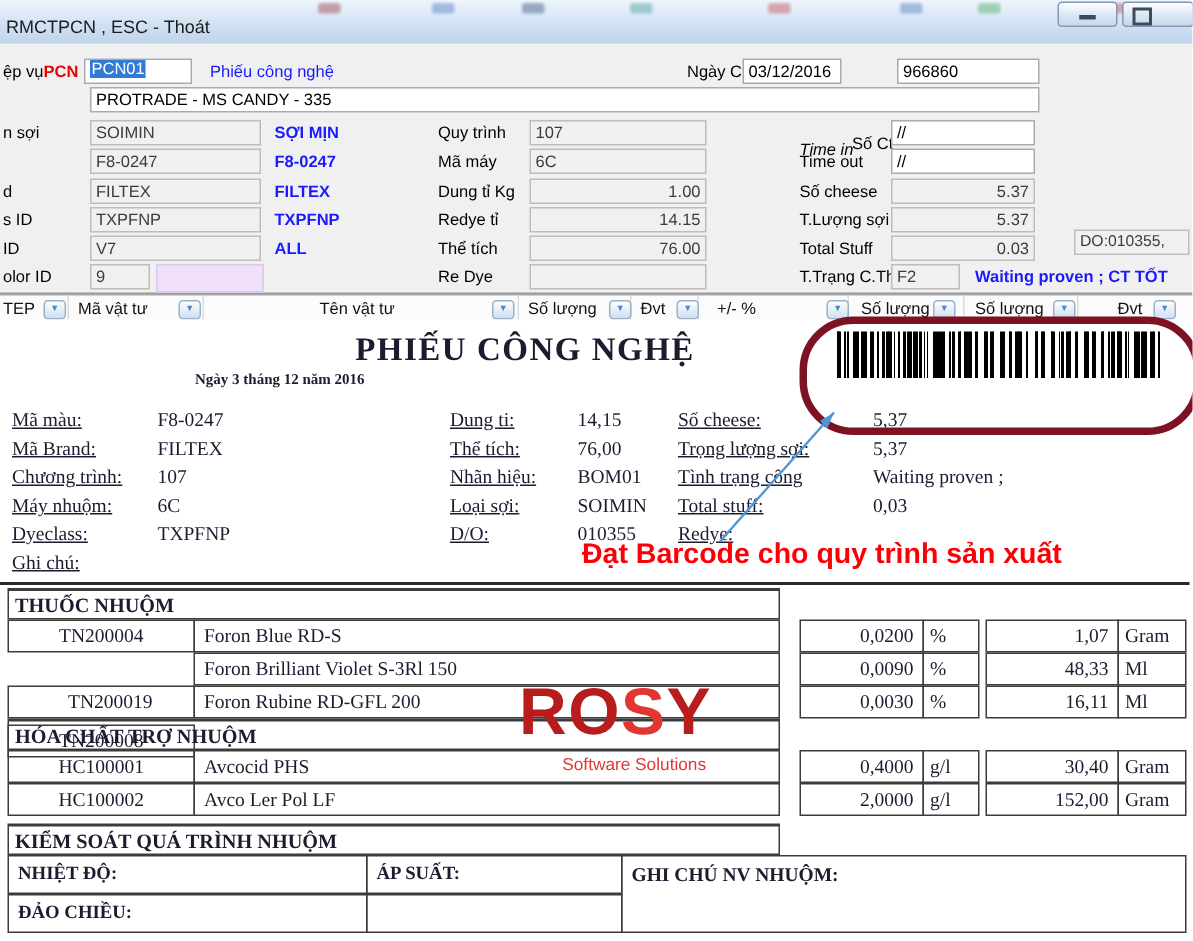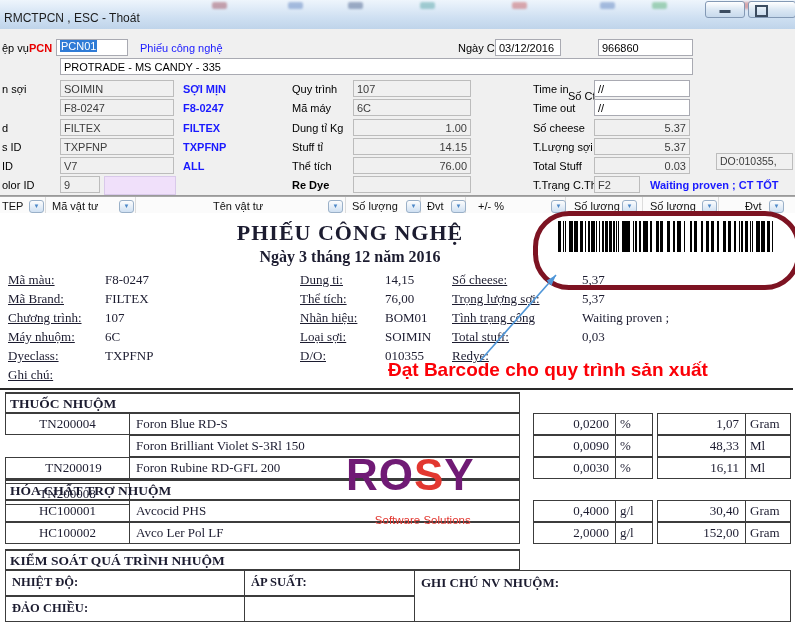--- a/index.html
+++ b/index.html
@@ -30,21 +30,21 @@
   .gridhdr{position:absolute;left:0;top:196px;width:795px;height:17px;background:#fbfbfb;border-top:1px solid #a8a8a8;}
   .ghlabel{position:absolute;top:3px;font-size:11px;color:#111;white-space:nowrap;}
   .fic{position:absolute;top:3px;width:13px;height:11px;border:1px solid #9ab0c8;border-radius:3px;
        background:linear-gradient(#fdfdfd,#cfe0f2);font-size:6px;color:#4d88c8;text-align:center;line-height:10px;}
   .gsep{position:absolute;top:0;width:1px;height:17px;background:#dcdcdc;}
   
   .doc{position:absolute;left:0;top:213px;width:795px;height:414px;background:#fff;
        font-family:"Liberation Serif",serif;color:#1c1c30;}
   .doctitle{position:absolute;left:130px;top:7px;width:440px;text-align:center;font-size:22px;
             font-weight:bold;letter-spacing:1px;}
-  .docdate{position:absolute;left:130px;top:35px;width:440px;text-align:center;font-size:16px;font-weight:bold;}
+  .docdate{position:absolute;left:130px;top:35px;width:440px;font-size:10px;font-weight:bold;}
   .infolbl{position:absolute;font-size:13px;white-space:nowrap;text-decoration:underline;}
   .infoval{position:absolute;font-size:13px;white-space:nowrap;}
   
   .ring{position:absolute;left:533px;top:-2px;width:258px;height:69px;border:5px solid #7d1322;
         border-radius:36px;z-index:6;}
   .bars{position:absolute;left:558px;top:8px;width:216px;height:31px;z-index:5;
     background-image:
       repeating-linear-gradient(90deg,#000 0 2px,transparent 2px 5px,#000 5px 6px,transparent 6px 11px),
       repeating-linear-gradient(90deg,#000 0 3px,#fff 3px 7px,#000 7px 8px,#fff 8px 13px,#000 13px 15px,#fff 15px 17px);}
   .bctext{position:absolute;left:545px;top:41px;width:240px;text-align:center;font-size:13px;
@@ -63,22 +63,22 @@
   .c-qty{left:533px;width:83px;text-align:right;padding-right:6px;}
   .c-unit{left:615px;width:38px;padding-left:4px;}
   .c-qty2{left:657px;width:89px;text-align:right;padding-right:6px;}
   .c-unit2{left:745px;width:46px;padding-left:4px;}
   
   .ctl{position:absolute;border:1px solid #3c3c3c;box-sizing:border-box;font-size:12.5px;font-weight:bold;
        padding:4px 0 0 6px;}
   
   .logo{position:absolute;left:346px;top:240px;z-index:8;font-family:"Liberation Sans",sans-serif;}
   .logo .big{font-size:44px;font-weight:bold;letter-spacing:1px;line-height:44px;}
-  .logo .lb{color:#701a75;} .logo .lr{color:#e23730;}
-  .logo .sub{font-size:11.5px;color:#e23730;text-align:right;margin-top:17px;padding-right:4px;}
+  .logo .lb{color:#b91c1c;} .logo .lr{color:#e23730;}
+  .logo .sub{font-size:11.5px;color:#e23730;text-align:right;margin-top:7px;padding-right:4px;}
 </style>
 </head>
 <body>
 
 <div class="titlebar">
   <div class="blob" style="left:212px;background:#8b2030"></div>
   <div class="blob" style="left:288px;background:#3a66b0"></div>
   <div class="blob" style="left:348px;background:#1f3a6e"></div>
   <div class="blob" style="left:420px;background:#2e8f8f"></div>
   <div class="blob" style="left:512px;background:#c03030"></div>
@@ -129,28 +129,28 @@
   <span class="lbl" style="left:2px;top:150px;">olor ID</span>
   <input class="tb dis" style="left: 60px; top: 147px; width: 40px;" value="9">
   <div class="swatch" style="left:104px;top:147px;"></div>
 
   <span class="lbl" style="left:292px;top:54px;">Quy trình</span>
   <input class="tb dis" style="left: 353px; top: 51px; width: 118px;" value="107">
   <span class="lbl" style="left:292px;top:73px;">Mã máy</span>
   <input class="tb dis" style="left: 353px; top: 70px; width: 118px;" value="6C">
   <span class="lbl" style="left:292px;top:93px;">Dung tỉ Kg</span>
   <input class="tb dis num" style="left: 353px; top: 90px; width: 118px;" value="1.00">
-  <span class="lbl" style="left:292px;top:112px;">Stuff tỉ</span>
+  <span class="lbl" style="left:292px;top:112px;">Redye tỉ</span>
   <input class="tb dis num" style="left: 353px; top: 109px; width: 118px;" value="14.15">
   <span class="lbl" style="left:292px;top:131px;">Thể tích</span>
   <input class="tb dis num" style="left: 353px; top: 128px; width: 118px;" value="76.00">
-  <span class="lbl" style="left:292px;top:150px;font-weight:bold;">Re Dye</span>
+  <span class="lbl" style="left:292px;top:150px;">Re Dye</span>
   <input class="tb dis" style="left: 353px; top: 147px; width: 118px;" value="">
 
-  <span class="lbl" style="left:533px;top:54px;">Time in</span>
+  <span class="lbl" style="left:533px;top:65px;font-style:italic;">Time in</span>
   <input class="tb" style="left: 594px; top: 51px; width: 96px;" value="//">
   <span class="lbl" style="left:533px;top:73px;">Time out</span>
   <input class="tb" style="left: 594px; top: 70px; width: 96px;" value="//">
   <span class="lbl" style="left:533px;top:93px;">Số cheese</span>
   <input class="tb dis num" style="left: 594px; top: 90px; width: 96px;" value="5.37">
   <span class="lbl" style="left:533px;top:112px;">T.Lượng sợi</span>
   <input class="tb dis num" style="left: 594px; top: 109px; width: 96px;" value="5.37">
   <span class="lbl" style="left:533px;top:131px;">Total Stuff</span>
   <input class="tb dis num" style="left: 594px; top: 128px; width: 96px;" value="0.03">
   <span class="lbl" style="left:533px;top:150px;">T.Trạng C.Thức</span>

